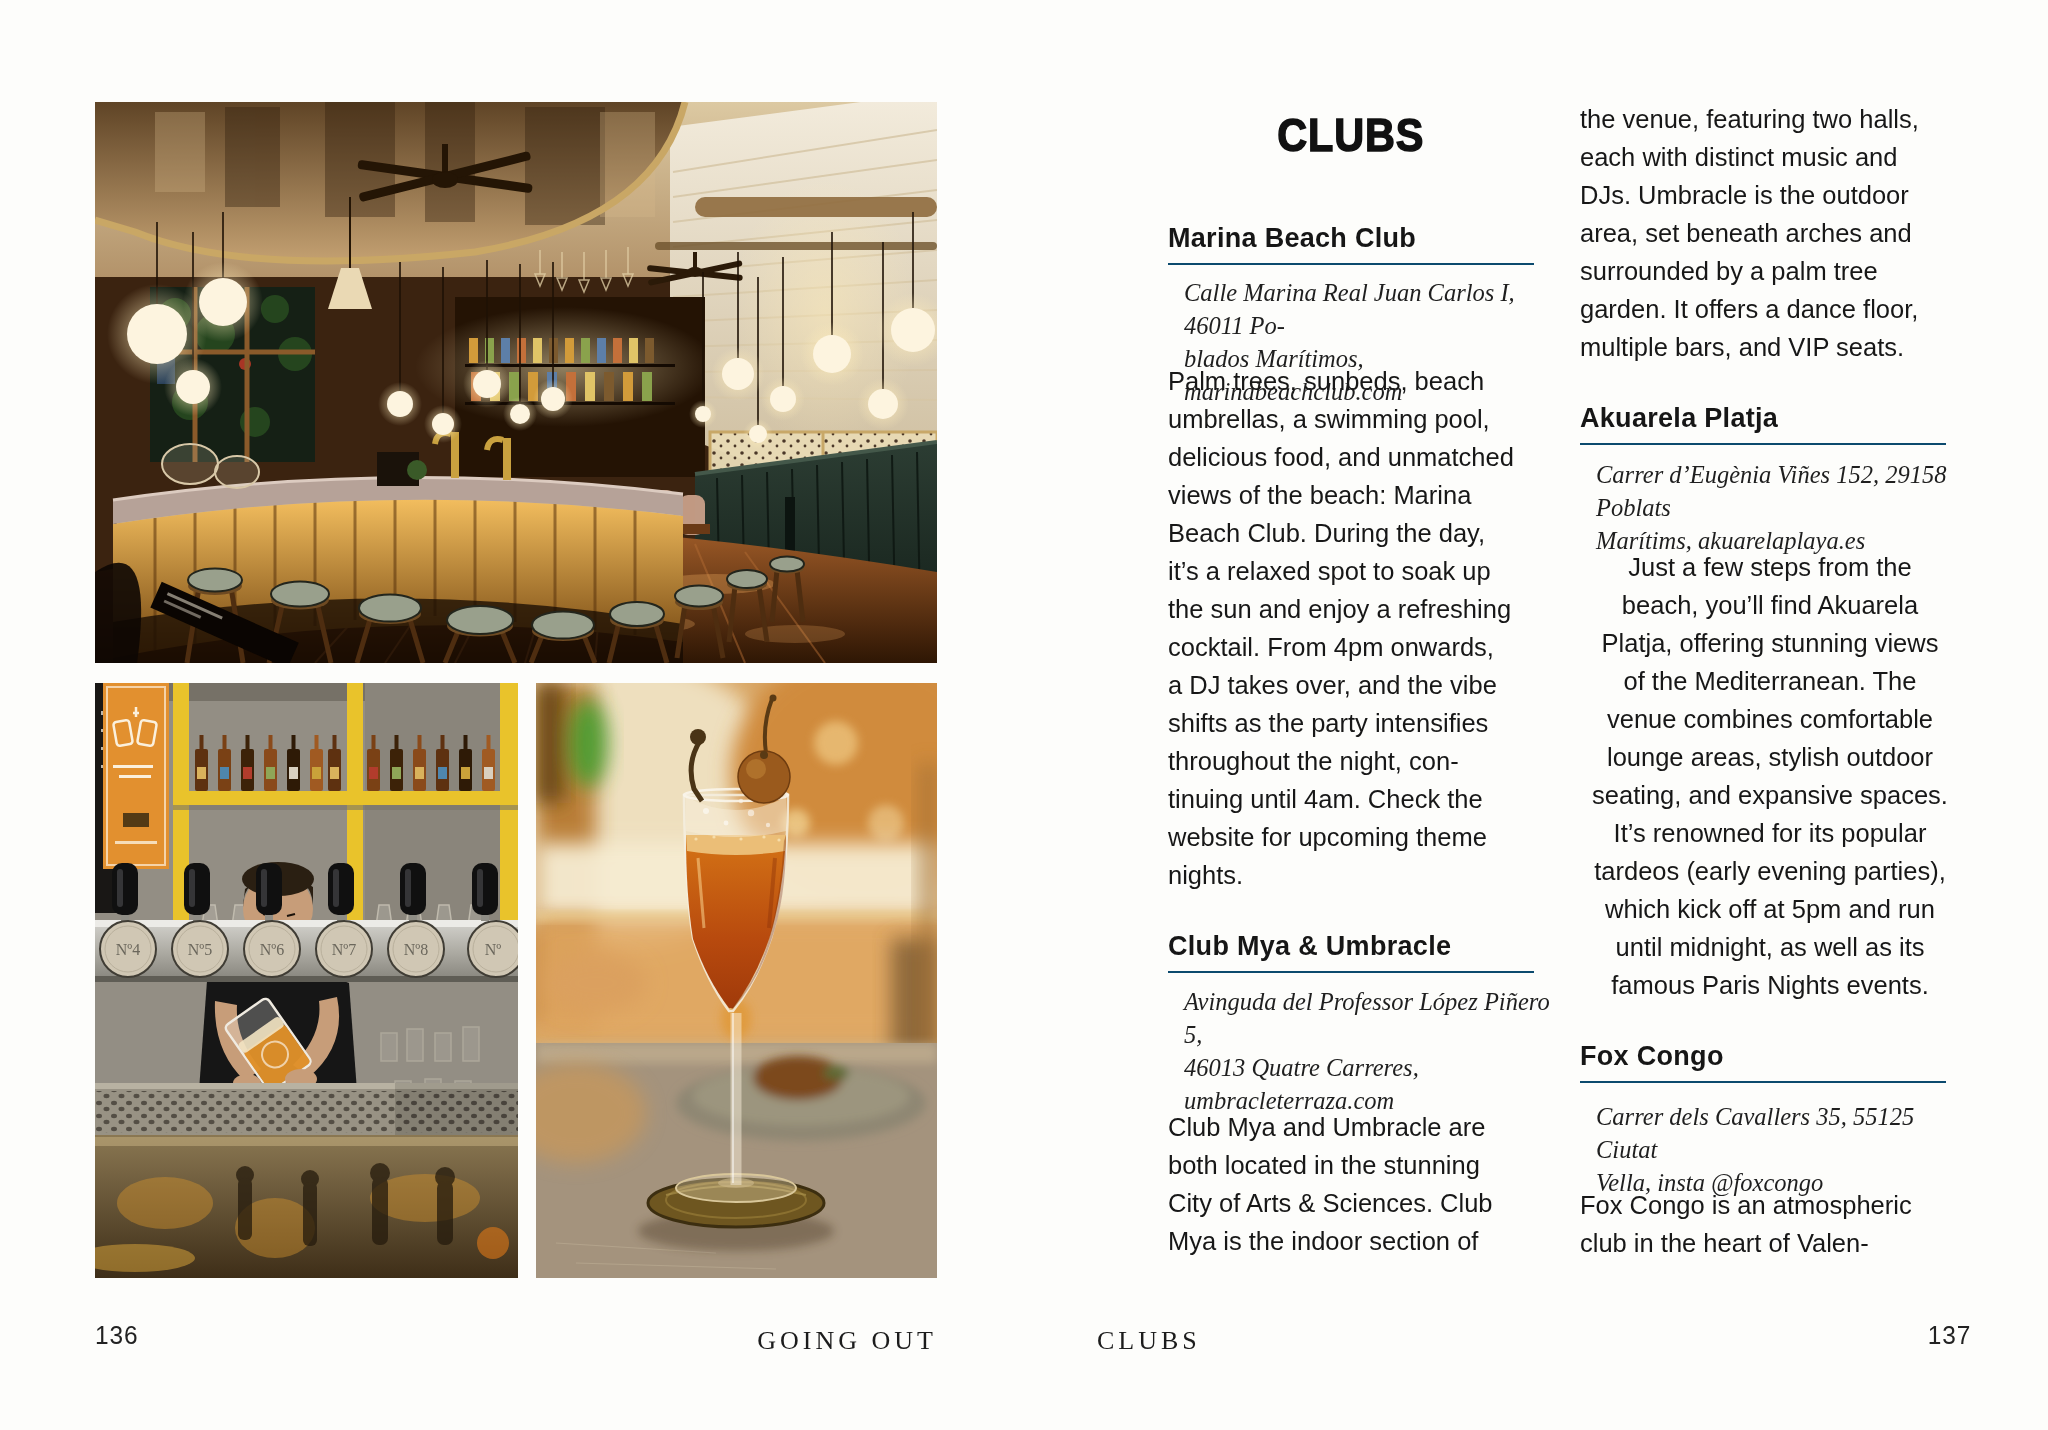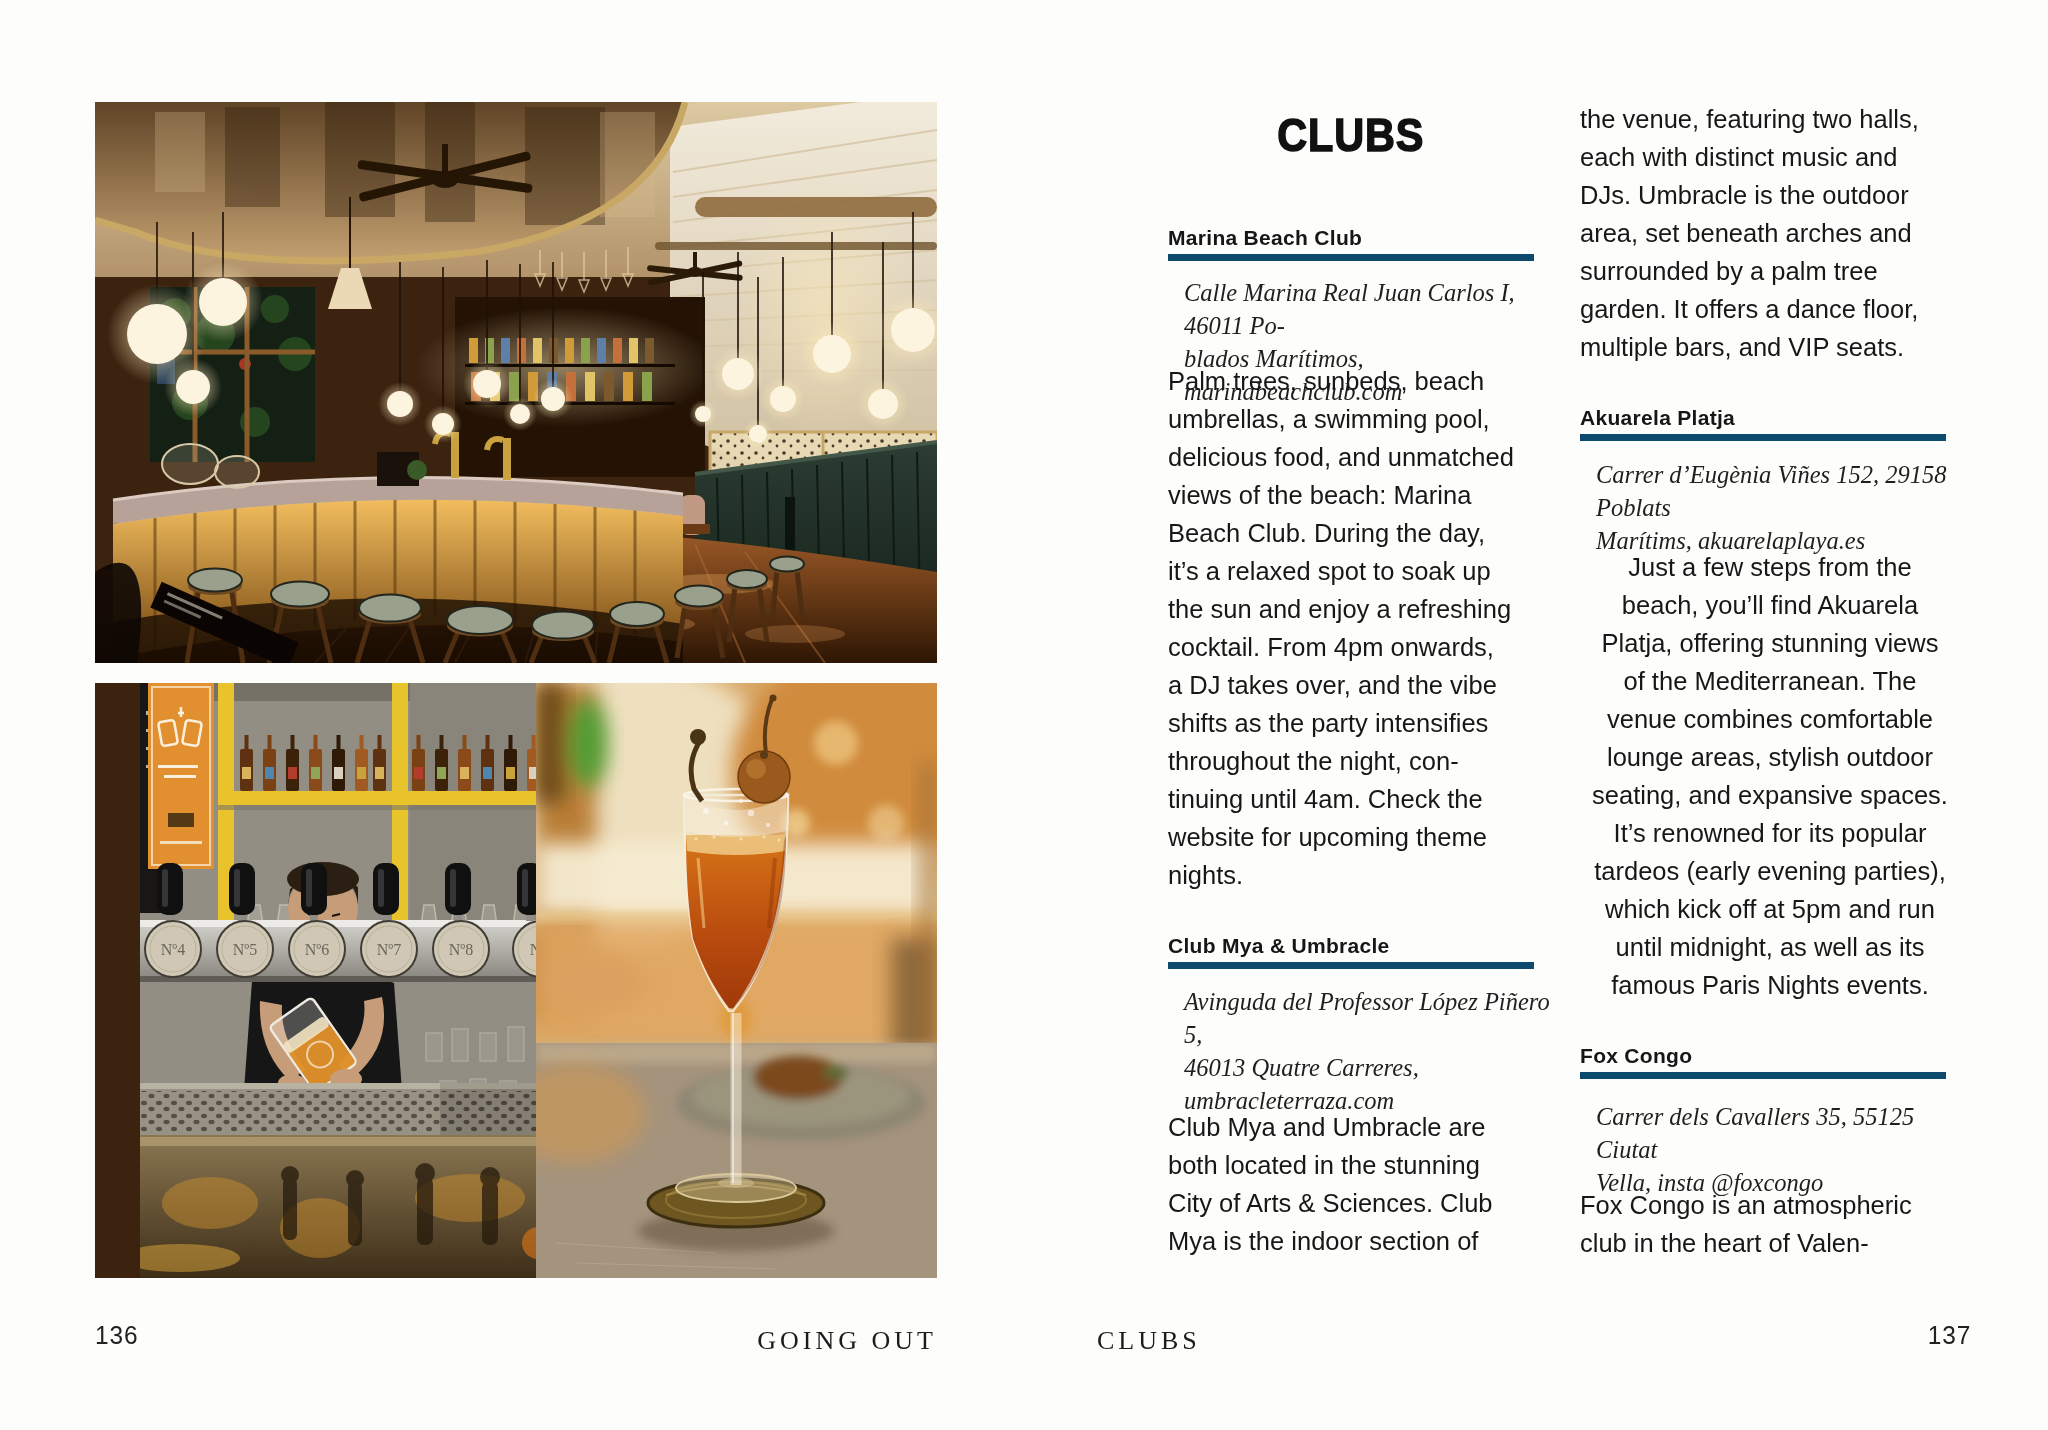--- a/index.html
+++ b/index.html
@@ -10,22 +10,22 @@
   }
   .abs{position:absolute;}
   .photo{position:absolute;overflow:hidden;background:#3b2310;}
   .photo svg{display:block;width:100%;height:100%;}
   .title{
     left:1168px;top:108px;width:366px;text-align:center;
     font-size:46px;font-weight:900;letter-spacing:1px;color:#111;
   }
   .title .tt{display:inline-block;transform:scaleX(.9);-webkit-text-stroke:1.5px #111;}
   .h{
-    width:366px;font-size:21px;line-height:32px;font-weight:bold;color:#161616;
-    letter-spacing:.3px;border-bottom:7px solid #0c4a6e;
+    width:366px;font-size:27px;line-height:32px;font-weight:bold;color:#161616;
+    letter-spacing:.3px;padding-bottom:9px;border-bottom:2px solid #0c4a6e;
   }
   .addr{
     width:372px;font-family:"Liberation Serif",serif;font-style:italic;
     font-size:24.5px;line-height:33px;color:#1f1f1f;white-space:pre-line;margin-left:16px;
   }
   .body{
     width:380px;font-size:25.5px;line-height:38px;color:#171717;white-space:pre-line;
   }
   .body .it{}
   .pagenum{font-size:26px;letter-spacing:1px;color:#222;transform:scaleX(.94);transform-origin:left;}
@@ -362,21 +362,21 @@
 
   <path d="M0 470 Q60 430 42 561 L0 561 Z" fill="#0d0703" opacity=".9"></path>
   <g transform="rotate(24 120 520)">
         <rect x="55" y="505" width="150" height="28" fill="#0a0502"></rect>
     <rect x="65" y="512" width="60" height="3" fill="#d8d0c0" opacity=".6"></rect>
         <rect x="65" y="520" width="40" height="3" fill="#d8d0c0" opacity=".5"></rect>
   </g>
 </svg>
 </div>
 
-<div class="photo" style="left:95px;top:683px;width:423px;height:595px;padding-left:45px;">
+<div class="photo" style="left:95px;top:683px;width:423px;height:595px;">
 <svg viewBox="0 0 423 595" preserveAspectRatio="none" role="img" aria-label="Bartender in black t-shirt pouring a beer below a row of numbered taps and yellow bottle shelves">
   <defs>
     <linearGradient id="p2steel" x1="0" y1="0" x2="0" y2="1">
           <stop offset="0" stop-color="#d5d4cf"></stop>
           <stop offset=".5" stop-color="#aeaca4"></stop>
           <stop offset="1" stop-color="#84827a"></stop>
         </linearGradient>
     <linearGradient id="p2count" x1="0" y1="0" x2="0" y2="1">
           <stop offset="0" stop-color="#8a7752"></stop>
           <stop offset="1" stop-color="#3e2e18"></stop>

